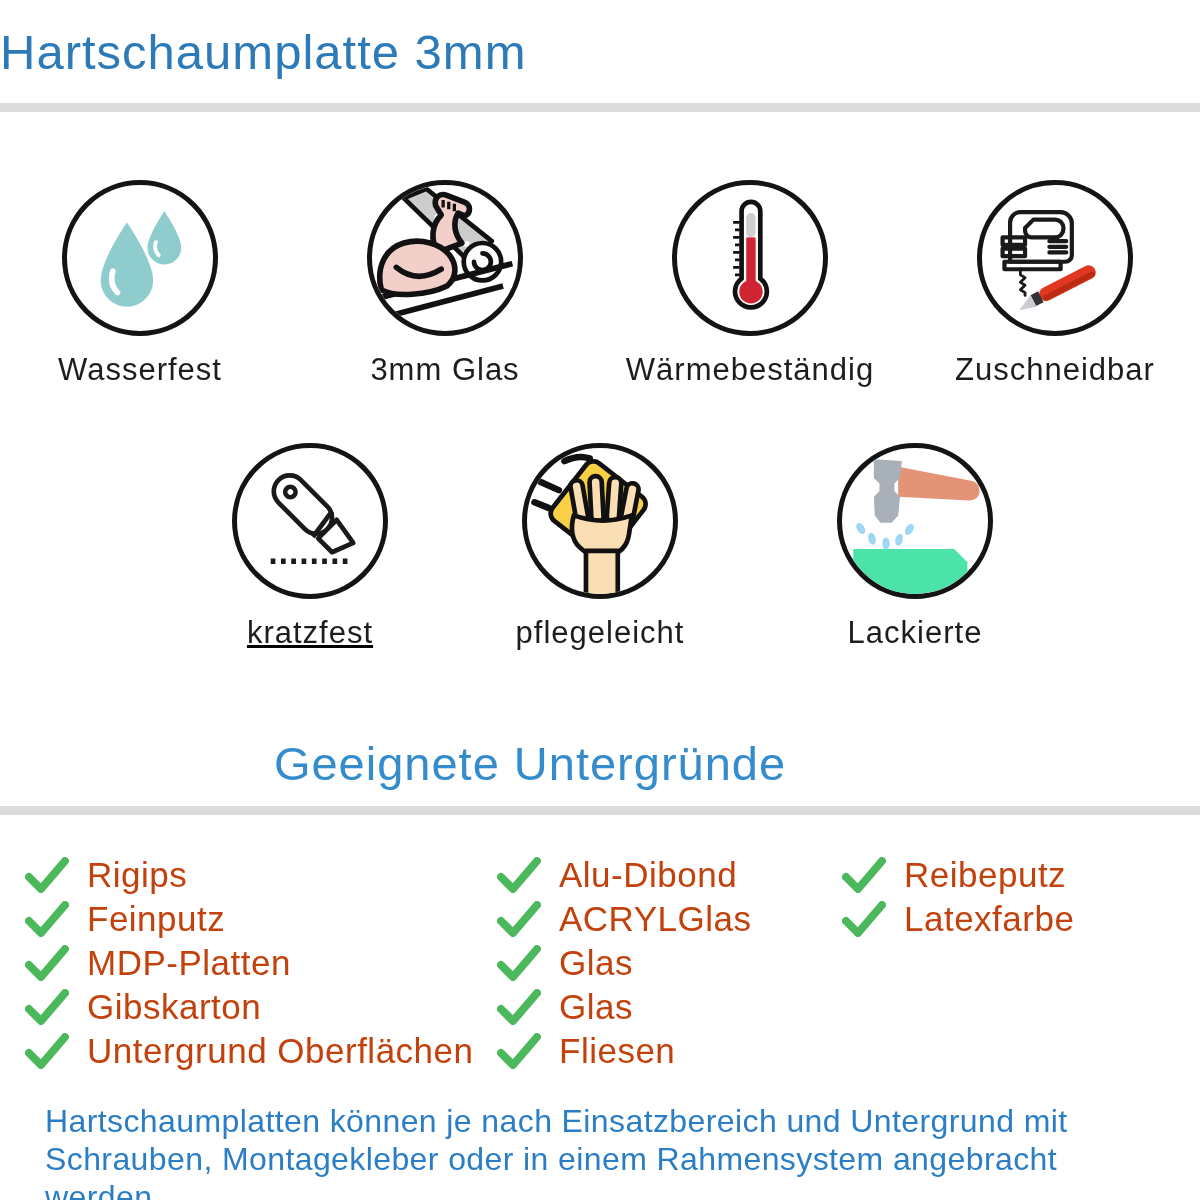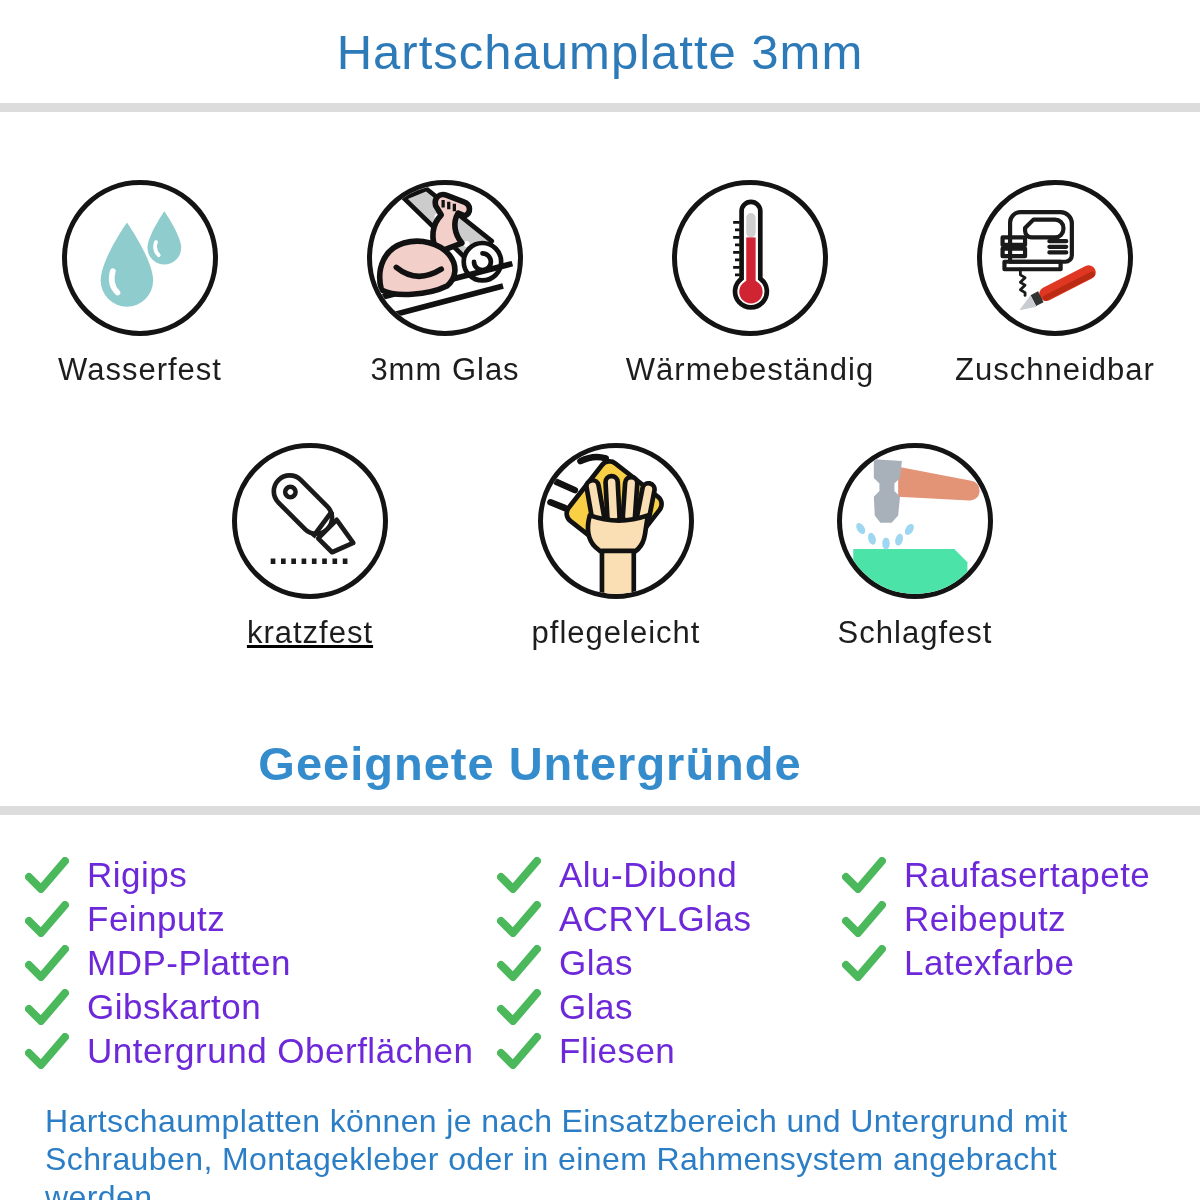--- a/index.html
+++ b/index.html
@@ -1,40 +1,40 @@
 <!DOCTYPE html>
 <html><head>
 <meta charset="utf-8">
 <style>
   html,body{margin:0;padding:0;background:#fff;}
   body{width:1200px;height:1200px;font-family:"Liberation Sans",sans-serif;position:relative;}
   .page{position:absolute;inset:0;width:1200px;height:1200px;overflow:hidden;background:#fff;}
-  .title{position:absolute;top:24px;left:0;width:1200px;margin:0;text-align:center;
+  .title{position:absolute;top:24px;left:0;width:1200px;margin:0;
          font-size:49px;font-weight:400;letter-spacing:1px;color:#2d7ab9;}
   .subtitle{position:absolute;top:736px;left:0;width:1060px;margin:0;text-align:center;
-         font-size:47px;font-weight:700;letter-spacing:1px;color:#358ccd;}
+         font-size:47px;font-weight:400;letter-spacing:1px;color:#358ccd;}
   .divider{position:absolute;left:0;width:1200px;height:9px;background:#dcdcdc;}
   .divider.top{top:103px;}
   .divider.mid{top:806px;}
   .feature{position:absolute;width:300px;text-align:center;}
   .feature .circle{width:156px;height:156px;box-sizing:border-box;border:5px solid #141414;
          border-radius:50%;margin:0 auto;background:#fff;overflow:hidden;
          display:flex;align-items:center;justify-content:center;}
   .feature .circle svg{width:146px;height:146px;display:block;}
   .feature .flabel{margin-top:16px;font-size:31px;letter-spacing:1px;color:#1d1d1d;}
   
   .f0{left:-10px;top:180px;}  .f1{left:295px;top:180px;}
   .f2{left:600px;top:180px;}  .f3{left:905px;top:180px;}
   
-  .f4{left:160px;top:443px;text-decoration:underline;}  .f5{left:466px;top:443px;}  .f6{left:765px;top:443px;}
+  .f4{left:160px;top:443px;text-decoration:underline;}  .f5{left:450px;top:443px;}  .f6{left:765px;top:443px;}
   .sub-col{position:absolute;top:853px;}
   .sub-col.c0{left:25px;} .sub-col.c1{left:497px;} .sub-col.c2{left:842px;}
   .sub-item{display:flex;align-items:center;height:44px;gap:18px;}
   .sub-item svg{width:44px;height:36px;flex:0 0 auto;}
-  .sub-item span{font-size:35px;letter-spacing:.5px;color:#6d28d9;}
+  .sub-item span{font-size:35px;letter-spacing:.5px;color:#c2410c;}
   .footer{position:absolute;left:45px;top:1102px;width:1130px;margin:0;
           font-size:32px;line-height:38px;letter-spacing:.4px;color:#2b7ec5;white-space:pre-line;}
 </style>
 </head>
 <body>
 
 <div class="page">
 
   <h1 class="title">Hartschaumplatte 3mm</h1>
   <div class="divider top"></div>
@@ -150,21 +150,21 @@
         <path d="M34 12 L64 14 L62 32 L56 38 L56 46 L62 52 L60 72 L53 80 L41 80 L35 72 L34 52 L40 46 L40 38 L34 32 Z" fill="#a8b1ba"></path>
         <g fill="#9fd6f2">
           <ellipse cx="20" cy="86" rx="4" ry="6.5" transform="rotate(-32 20 86)"></ellipse>
           <ellipse cx="32" cy="97" rx="4" ry="6.5" transform="rotate(-15 32 97)"></ellipse>
           <ellipse cx="47" cy="102" rx="4" ry="6.5"></ellipse>
           <ellipse cx="61" cy="98" rx="4" ry="6.5" transform="rotate(15 61 98)"></ellipse>
           <ellipse cx="72" cy="87" rx="4" ry="6.5" transform="rotate(32 72 87)"></ellipse>
         </g>
       </svg>
     </div>
-    <div class="flabel">Schlagfest</div>
+    <div class="flabel">Lackierte</div>
   </div>
 
   <h2 class="subtitle">Geeignete Untergründe</h2>
   <div class="divider mid"></div>
 
   <div class="sub-col c0">
     <div class="sub-item">
       <svg viewBox="0 0 44 36">
           <path d="M4 20 L16 32 L40 4" stroke="#4cb85c" stroke-width="8" fill="none" stroke-linecap="round" stroke-linejoin="round"></path>
         </svg>
@@ -227,26 +227,20 @@
         </svg>
       <span>Fliesen</span>
     </div>
   </div>
 
   <div class="sub-col c2">
     <div class="sub-item">
       <svg viewBox="0 0 44 36">
           <path d="M4 20 L16 32 L40 4" stroke="#4cb85c" stroke-width="8" fill="none" stroke-linecap="round" stroke-linejoin="round"></path>
         </svg>
-      <span>Raufasertapete</span>
-    </div>
-    <div class="sub-item">
-      <svg viewBox="0 0 44 36">
-          <path d="M4 20 L16 32 L40 4" stroke="#4cb85c" stroke-width="8" fill="none" stroke-linecap="round" stroke-linejoin="round"></path>
-        </svg>
       <span>Reibeputz</span>
     </div>
     <div class="sub-item">
       <svg viewBox="0 0 44 36">
           <path d="M4 20 L16 32 L40 4" stroke="#4cb85c" stroke-width="8" fill="none" stroke-linecap="round" stroke-linejoin="round"></path>
         </svg>
       <span>Latexfarbe</span>
     </div>
   </div>
 

